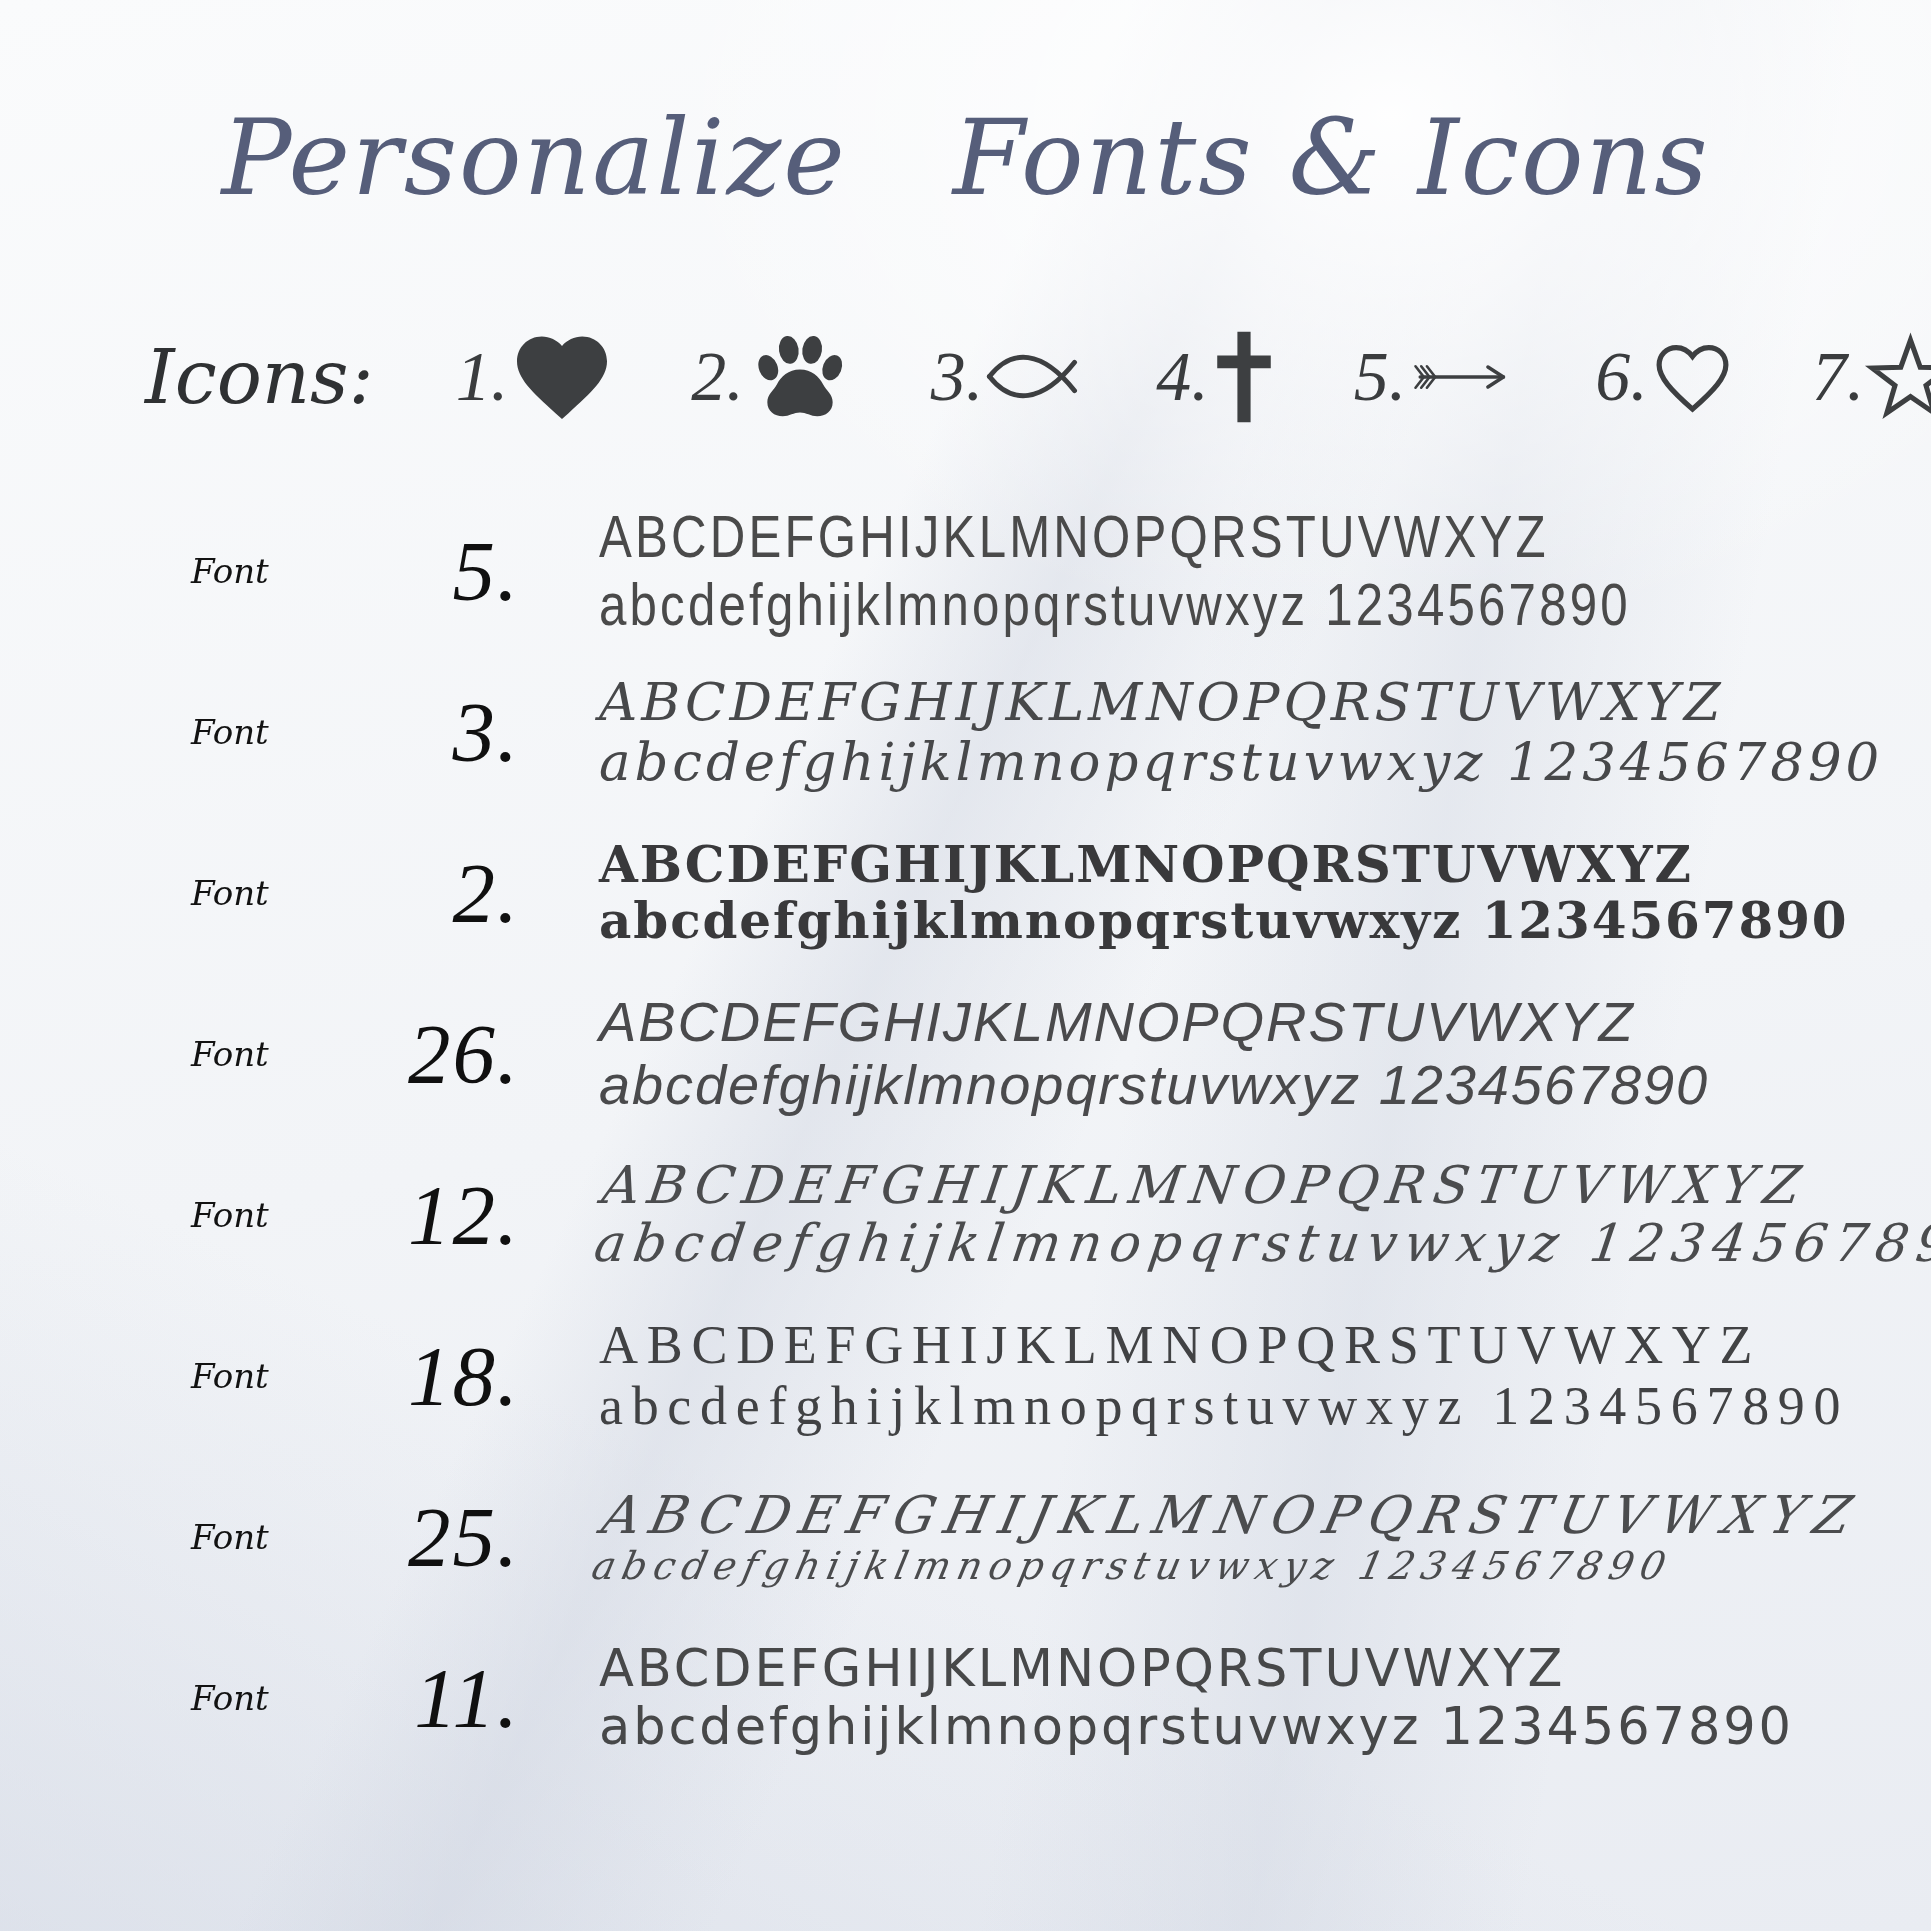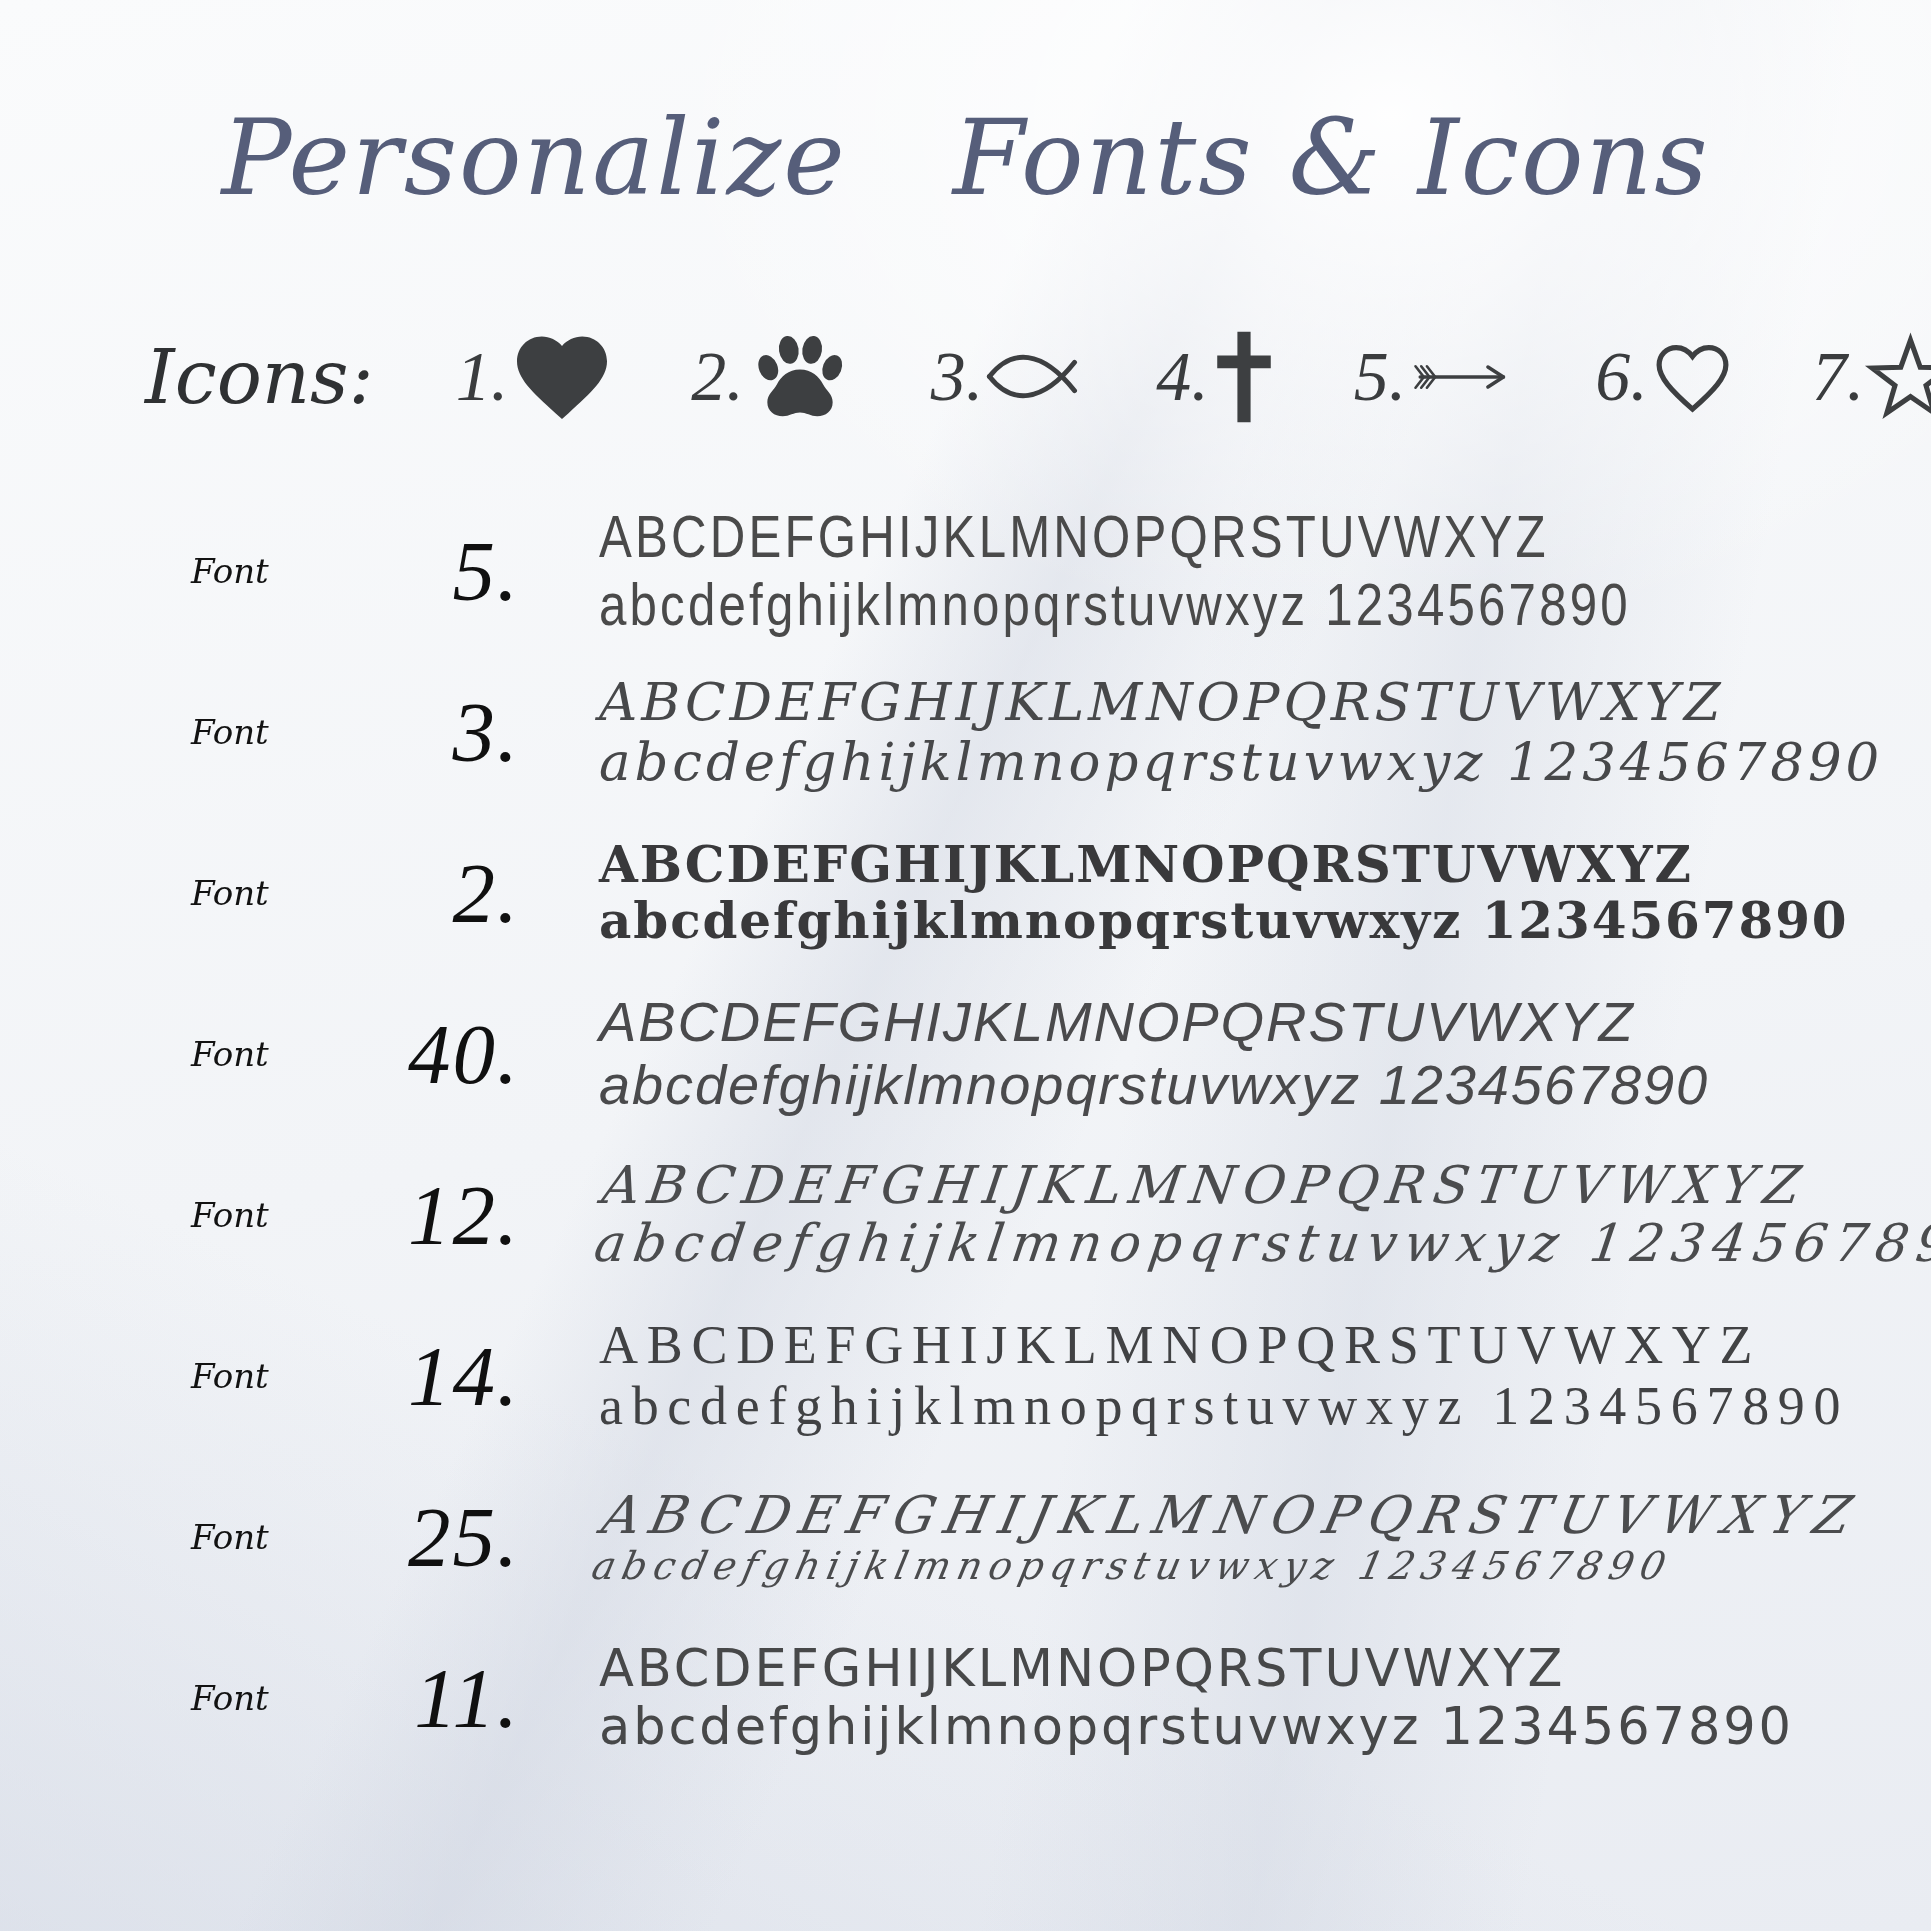--- a/index.html
+++ b/index.html
@@ -208,21 +208,21 @@
       </div>
       <div class="spec spec-f2">
         <span class="spec-upper">ABCDEFGHIJKLMNOPQRSTUVWXYZ</span>
         <span class="spec-lower">abcdefghijklmnopqrstuvwxyz 1234567890</span>
       </div>
     </div>
 
     <div class="font-row">
       <div class="row-label">
         <span class="font-word">Font</span>
-        <span class="font-num">40.</span>
+        <span class="font-num">26.</span>
       </div>
       <div class="spec spec-f26">
         <span class="spec-upper">ABCDEFGHIJKLMNOPQRSTUVWXYZ</span>
         <span class="spec-lower">abcdefghijklmnopqrstuvwxyz 1234567890</span>
       </div>
     </div>
 
     <div class="font-row">
       <div class="row-label">
         <span class="font-word">Font</span>
@@ -230,21 +230,21 @@
       </div>
       <div class="spec spec-f10">
         <span class="spec-upper">ABCDEFGHIJKLMNOPQRSTUVWXYZ</span>
         <span class="spec-lower">abcdefghijklmnopqrstuvwxyz 1234567890</span>
       </div>
     </div>
 
     <div class="font-row">
       <div class="row-label">
         <span class="font-word">Font</span>
-        <span class="font-num">14.</span>
+        <span class="font-num">18.</span>
       </div>
       <div class="spec spec-f14">
         <span class="spec-upper">ABCDEFGHIJKLMNOPQRSTUVWXYZ</span>
         <span class="spec-lower">abcdefghijklmnopqrstuvwxyz 1234567890</span>
       </div>
     </div>
 
     <div class="font-row">
       <div class="row-label">
         <span class="font-word">Font</span>

